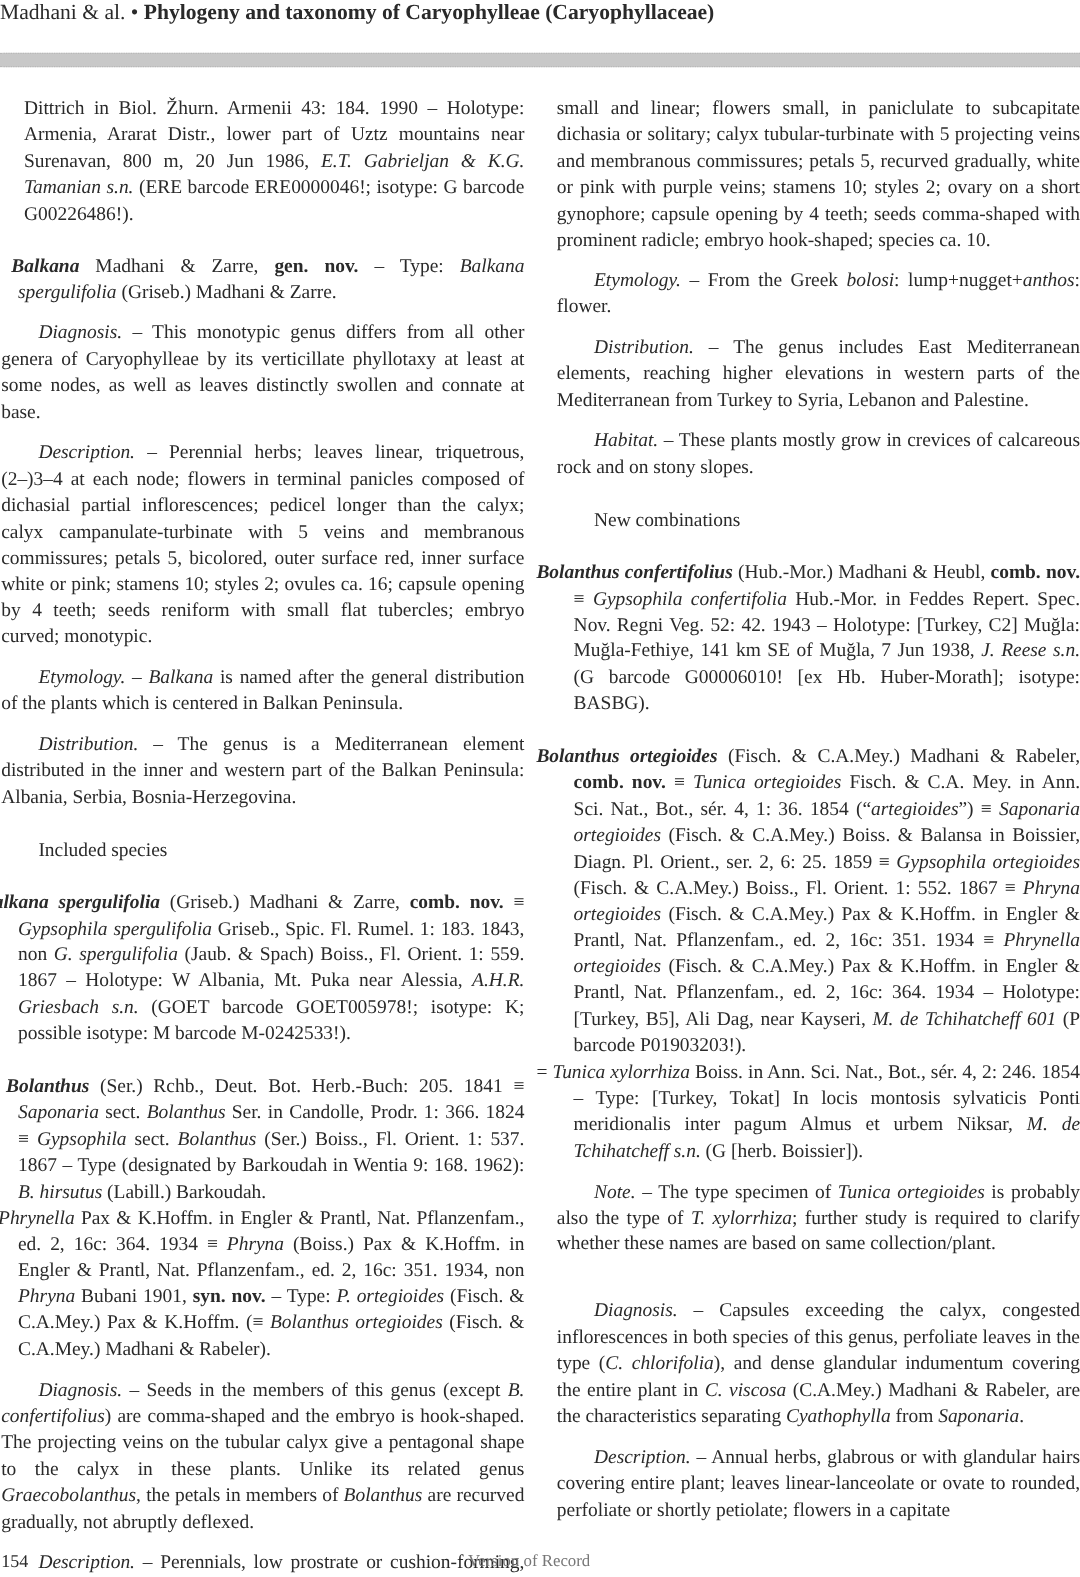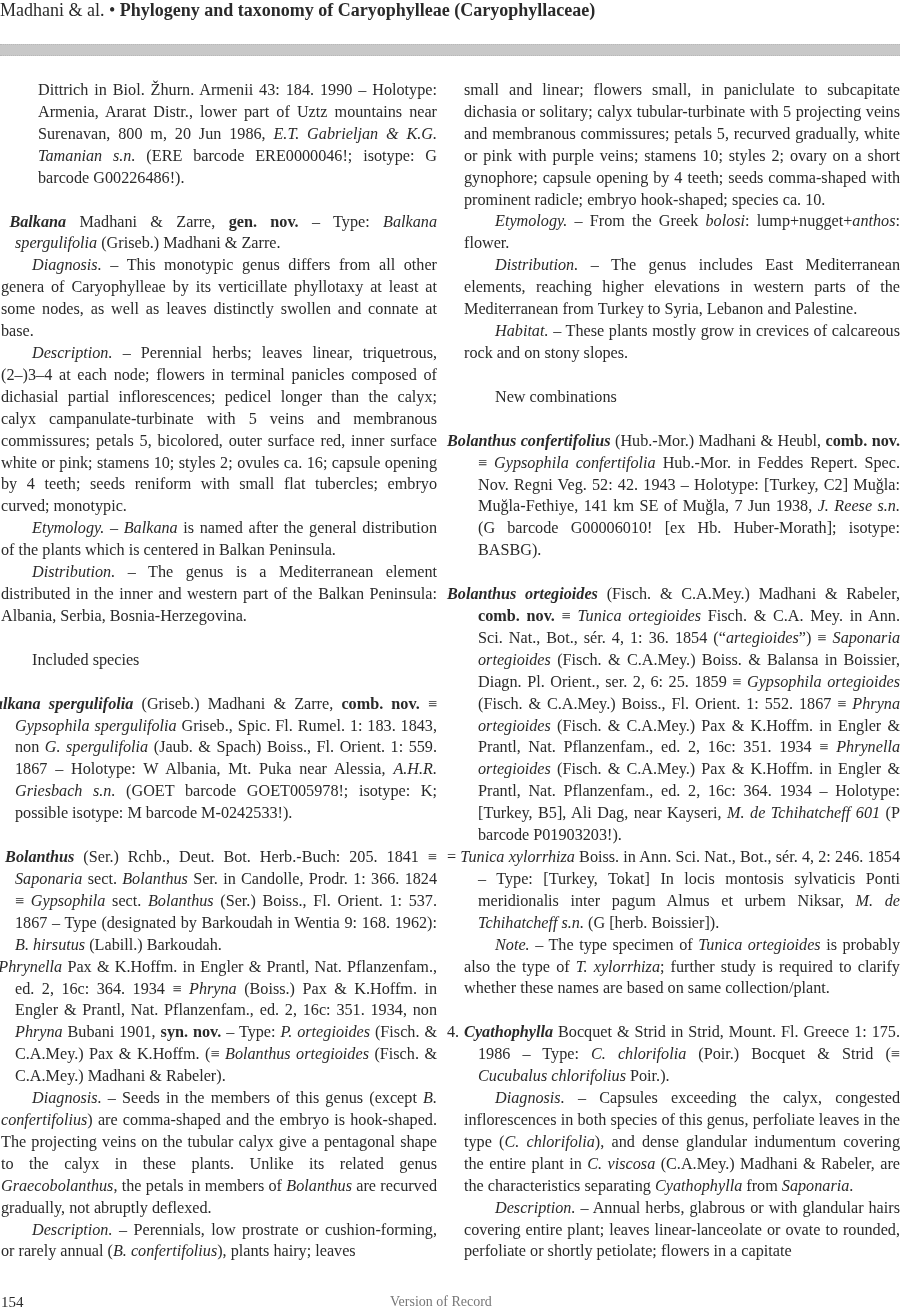--- a/index.html
+++ b/index.html
@@ -10,22 +10,22 @@
   .header .left .title { font-weight:bold; }
   .header .right { position:absolute; right:0; top:0; white-space:nowrap; }
   .header .right .journal { font-family:"Liberation Sans", sans-serif; font-weight:bold; letter-spacing:0.3px; }
   .rule-bar { position:absolute; top:44px; left:0; width:900px; height:10px; background:#c8c8c8;
               border-top:1px dotted #b8b8b8; border-bottom:1px dotted #b8b8b8; }
   .col { position:absolute; top:80px; width:436px; font-size:16.2px; line-height:21.9px; text-align:justify; }
   .col.left { left:1px; }
   .col.right { left:464px; }
   p { margin:0; }
   .hang { padding-left:14px; text-indent:-31px; }
-  .ind { text-indent:31px; }
-  .cont { padding-left:37px; }
+  .ind { text-indent:31px;margin-top:12px; }
+  .cont { padding-left:19px; }
   .gap { height:22px; }
   .head-it { padding-left:31px; }
   i { font-style:italic; }
   b { font-weight:bold; }
   .footer { position:absolute; top:1292px; left:0; width:900px; font-size:15px; line-height:20px; }
   .footer .pno { position:absolute; left:1px; }
   .footer .ver { position:absolute; left:390px; color:#777; font-size:14px; }
 </style>
 </head>
 <body>
@@ -61,21 +61,20 @@
   <p class="ind"><i>Habitat.</i><span> – These plants mostly grow in crevices of calcareous rock and on stony slopes.</span></p>
   <div class="gap"></div>
   <p class="head-it">New combinations</p>
   <div class="gap"></div>
   <p class="hang"><b><i>Bolanthus confertifolius</i></b><span> (Hub.-Mor.) Madhani &amp; Heubl, </span><b>comb. nov.</b><span> ≡ </span><i>Gypsophila confertifolia</i><span> Hub.-Mor. in Feddes Repert. Spec. Nov. Regni Veg. 52: 42. 1943 – Holotype: [Turkey, C2] Muğla: Muğla-Fethiye, 141 km SE of Muğla, 7 Jun 1938, </span><i>J. Reese s.n.</i><span> (G barcode G00006010! [ex Hb. Huber-Morath]; isotype: BASBG).</span></p>
   <div class="gap"></div>
   <p class="hang"><b><i>Bolanthus ortegioides</i></b><span> (Fisch. &amp; C.A.Mey.) Madhani &amp; Rabeler, </span><b>comb. nov.</b><span> ≡ </span><i>Tunica ortegioides</i><span> Fisch. &amp; C.A. Mey. in Ann. Sci. Nat., Bot., sér. 4, 1: 36. 1854 (“</span><i>artegioides</i><span>”) ≡ </span><i>Saponaria ortegioides</i><span> (Fisch. &amp; C.A.Mey.) Boiss. &amp; Balansa in Boissier, Diagn. Pl. Orient., ser. 2, 6: 25. 1859 ≡ </span><i>Gypsophila ortegioides</i><span> (Fisch. &amp; C.A.Mey.) Boiss., Fl. Orient. 1: 552. 1867 ≡ </span><i>Phryna ortegioides</i><span> (Fisch. &amp; C.A.Mey.) Pax &amp; K.Hoffm. in Engler &amp; Prantl, Nat. Pflanzenfam., ed. 2, 16c: 351. 1934 ≡ </span><i>Phrynella ortegioides</i><span> (Fisch. &amp; C.A.Mey.) Pax &amp; K.Hoffm. in Engler &amp; Prantl, Nat. Pflanzenfam., ed. 2, 16c: 364. 1934 – Holotype: [Turkey, B5], Ali Dag, near Kayseri, </span><i>M. de Tchihatcheff 601</i><span> (P barcode P01903203!).</span></p>
   <p class="hang"><span>= </span><i>Tunica xylorrhiza</i><span> Boiss. in Ann. Sci. Nat., Bot., sér. 4, 2: 246. 1854 – Type: [Turkey, Tokat] In locis montosis sylvaticis Ponti meridionalis inter pagum Almus et urbem Niksar, </span><i>M. de Tchihatcheff s.n.</i><span> (G [herb. Boissier]).</span></p>
   <p class="ind"><i>Note.</i><span> – The type specimen of </span><i>Tunica ortegioides</i><span> is probably also the type of </span><i>T. xylorrhiza</i><span>; further study is required to clarify whether these names are based on same collection/plant.</span></p>
   <div class="gap"></div>
-  <p class="hang"><span>4. </span><b><i>Cyathophylla</i></b><span> Bocquet &amp; Strid in Strid, Mount. Fl. Greece 1: 175. 1986 – Type: </span><i>C. chlorifolia</i><span> (Poir.) Bocquet &amp; Strid (≡ </span><i>Cucubalus chlorifolius</i><span> Poir.).</span></p>
   <p class="ind"><i>Diagnosis.</i><span> – Capsules exceeding the calyx, congested inflorescences in both species of this genus, perfoliate leaves in the type (</span><i>C. chlorifolia</i><span>), and dense glandular indumentum covering the entire plant in </span><i>C. viscosa</i><span> (C.A.Mey.) Madhani &amp; Rabeler, are the characteristics separating </span><i>Cyathophylla</i><span> from </span><i>Saponaria</i><span>.</span></p>
   <p class="ind"><i>Description.</i><span> – Annual herbs, glabrous or with glandular hairs covering entire plant; leaves linear-lanceolate or ovate to rounded, perfoliate or shortly petiolate; flowers in a capitate</span></p>
 </div>
 
 <div class="footer">
   <span class="pno">154</span>
   <span class="ver">Version of Record</span>
 </div>
 
 </body></html>

